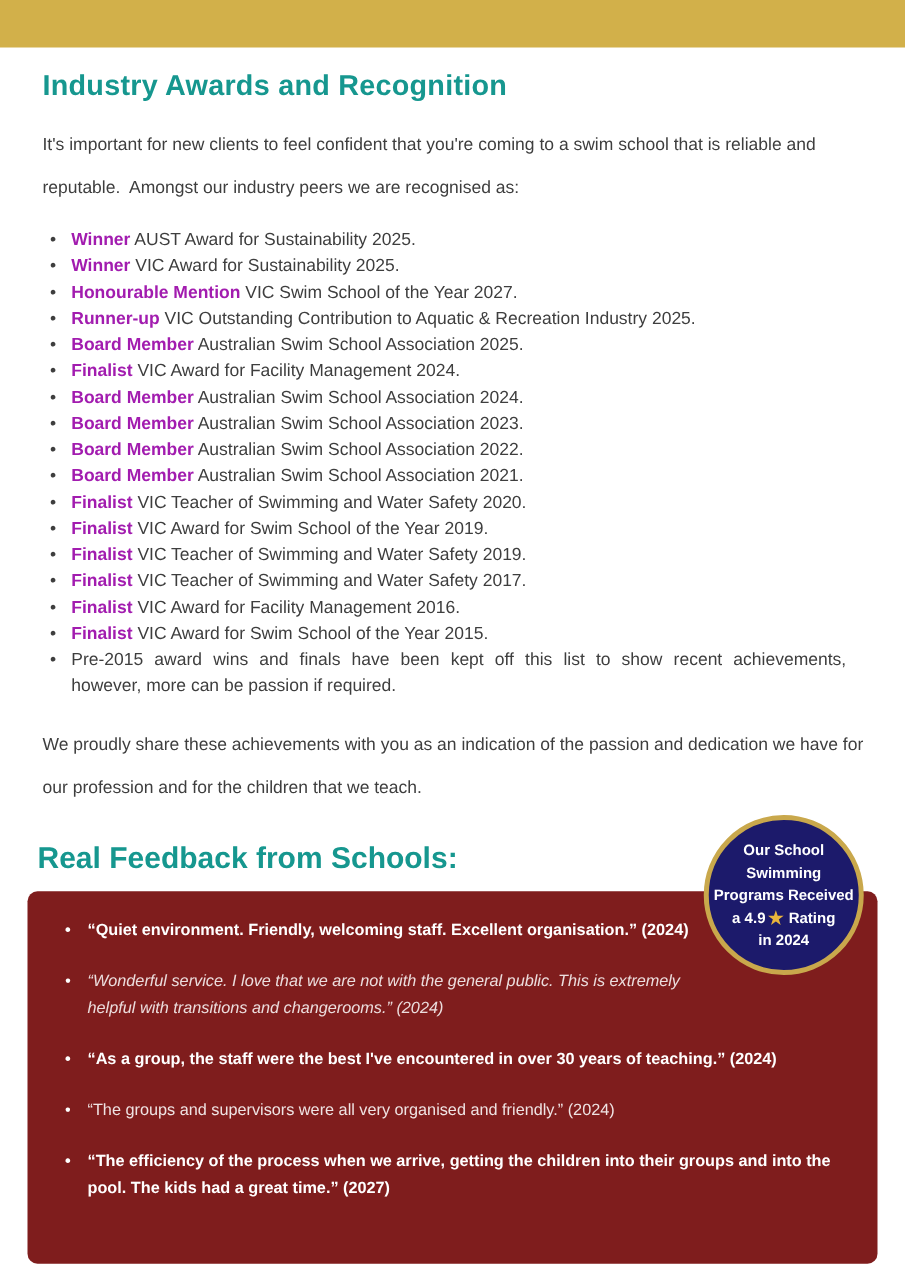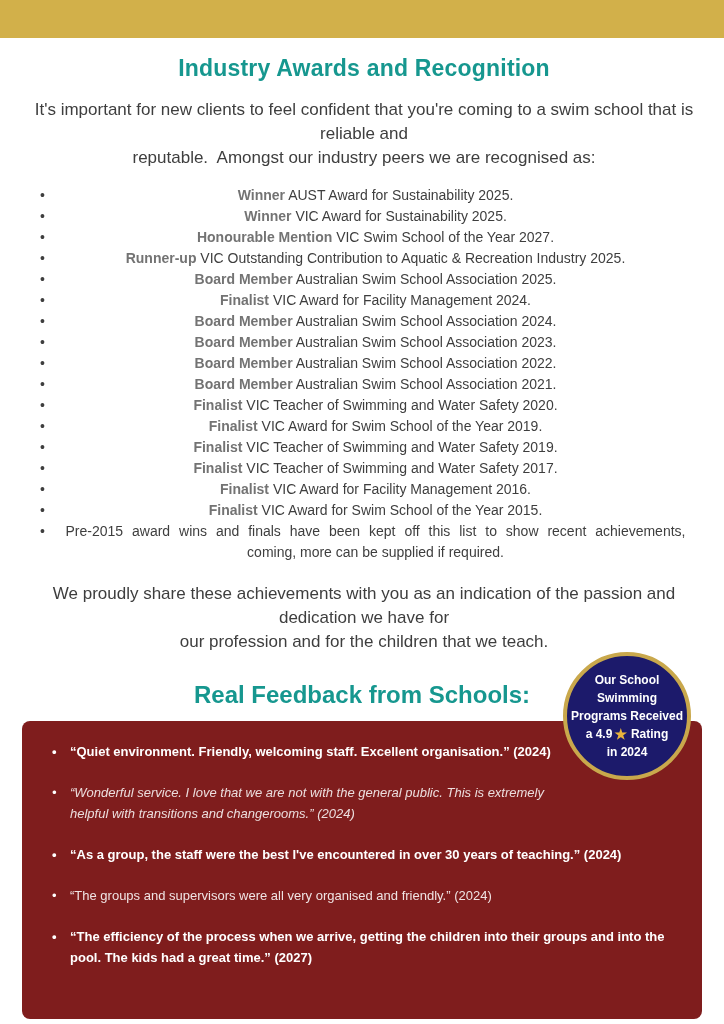--- a/index.html
+++ b/index.html
@@ -7,46 +7,46 @@
     width: 724px; height: 1024px;
     background: #ffffff;
     font-family: "Liberation Sans", sans-serif;
     position: relative;
     overflow: hidden;
   }
   .top-bar {
     height: 38px; width: 100%;
     background: #D2B04A;
   }
-  .content { padding: 17px 30px 0 34px; text-align: center; }
+  .content { padding: 17px 30px 0 34px; }
 
   .page-title {
     color: #16978F;
     font-size: 23px; font-weight: 700;
     margin: 0; letter-spacing: 0.2px;
   }
   .body-para {
     white-space: pre-wrap;
-    font-size: 17px; line-height: 24px;
+    font-size: 14px; line-height: 34px;
     color: #3E3E3E;
     margin: 16px 0 0 0;
   }
   ul.awards {
     list-style: none;
     margin: 15px 0 0 0; padding: 0 0 0 6px;
     font-size: 14px; line-height: 21px;
     color: #3E3E3E;
   }
   ul.awards li { position: relative; padding-left: 17px; }
   ul.awards li::before {
     content: "\2022";
     position: absolute; left: 0; top: 0;
     color: #3E3E3E;
   }
-  .kw { font-weight: 700; color: #737373; }
+  .kw { font-weight: 700; color: #a21caf; }
   li.plain .jline  { display: block; word-spacing: 5px; }
   li.plain .jline2 { display: block; }
 
   .closing { margin-top: 19px; }
 
   .feedback-heading {
     color: #16978F;
     font-size: 24px; font-weight: 700;
     margin: 27px 0 0 -4px;
   }
@@ -121,21 +121,21 @@
     <li><span class="kw">Board Member</span> <span>Australian Swim School Association 2022.</span></li>
     <li><span class="kw">Board Member</span> <span>Australian Swim School Association 2021.</span></li>
     <li><span class="kw">Finalist</span> <span>VIC Teacher of Swimming and Water Safety 2020.</span></li>
     <li><span class="kw">Finalist</span> <span>VIC Award for Swim School of the Year 2019.</span></li>
     <li><span class="kw">Finalist</span> <span>VIC Teacher of Swimming and Water Safety 2019.</span></li>
     <li><span class="kw">Finalist</span> <span>VIC Teacher of Swimming and Water Safety 2017.</span></li>
     <li><span class="kw">Finalist</span> <span>VIC Award for Facility Management 2016.</span></li>
     <li><span class="kw">Finalist</span> <span>VIC Award for Swim School of the Year 2015.</span></li>
     <li class="plain">
       <span class="jline">Pre-2015 award wins and finals have been kept off this list to show recent achievements,</span>
-      <span class="jline2">coming, more can be supplied if required.</span>
+      <span class="jline2">however, more can be passion if required.</span>
     </li>
   </ul>
 
   <p class="body-para closing">We proudly share these achievements with you as an indication of the passion and dedication we have for
 our profession and for the children that we teach.</p>
 
   <h2 class="feedback-heading">Real Feedback from Schools:</h2>
 </div>
 
 <div class="feedback-box">

